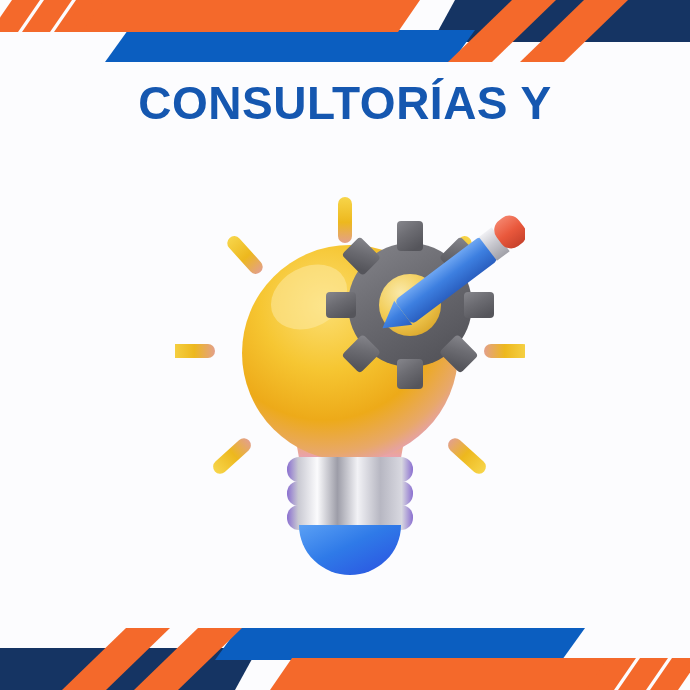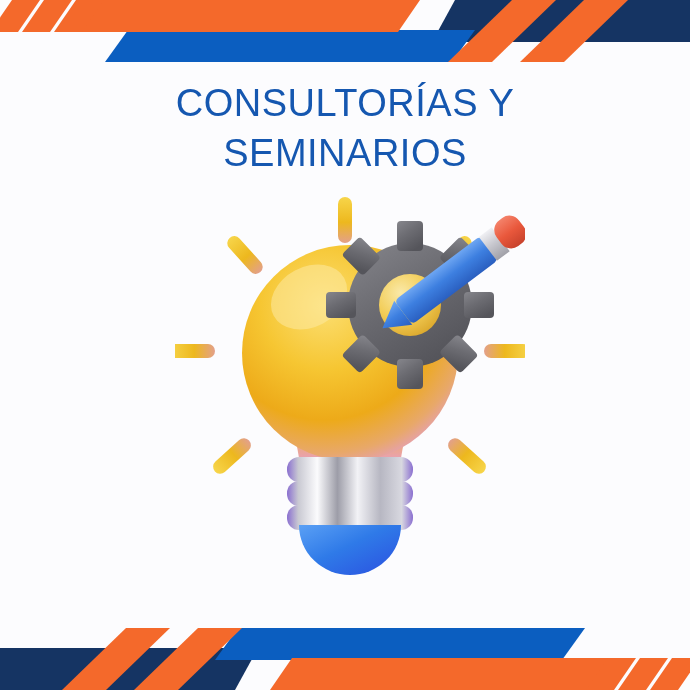--- a/index.html
+++ b/index.html
@@ -33,22 +33,22 @@
   
   .title-block {
     position: absolute;
     left: 0;
     top: 78px;
     width: 690px;
     text-align: center;
   }
   .title-line {
     display: block;
-    font-size: 38px;
-    font-weight: normal;
+    font-size: 46px;
+    font-weight: bold;
     letter-spacing: 0.5px;
     line-height: 50px;
     color: #1557b0;
     white-space: nowrap;
   }
 
   
   .illustration {
     position: absolute;
     left: 175px;
@@ -76,21 +76,20 @@
       <polygon points="44,0 72,0 50,32 22,32" fill="#f4692b"></polygon>
       <polygon points="76,0 104,0 82,32 54,32" fill="#f4692b"></polygon>
 
       <polygon points="512,0 556,0 492,62 448,62" fill="#f4692b"></polygon>
       <polygon points="584,0 628,0 564,62 520,62" fill="#f4692b"></polygon>
     </svg>
   </div>
 
   <div class="title-block">
     <span class="title-line">CONSULTORÍAS Y</span>
-    <span class="title-line">SEMINARIOS</span>
   </div>
 
   <div class="illustration">
     <svg width="350" height="390" viewBox="0 0 350 390" xmlns="http://www.w3.org/2000/svg">
       <defs>
         <radialGradient id="bulbGrad" cx="38%" cy="28%" r="78%">
           <stop offset="0%" stop-color="#fcdf73"></stop>
           <stop offset="38%" stop-color="#f6c632"></stop>
           <stop offset="68%" stop-color="#edaa19"></stop>
           <stop offset="88%" stop-color="#e8a86a"></stop>

